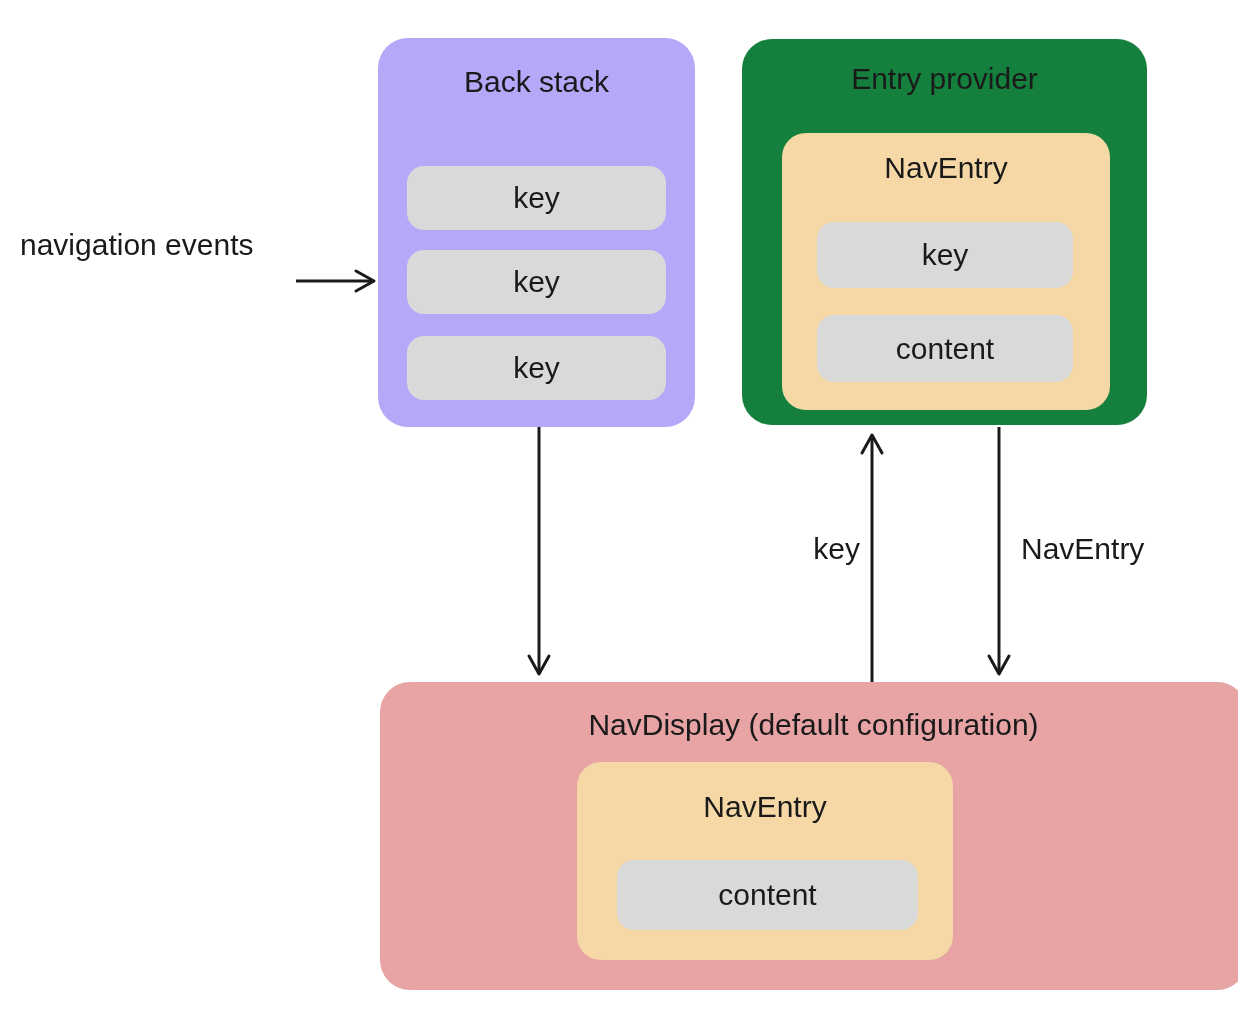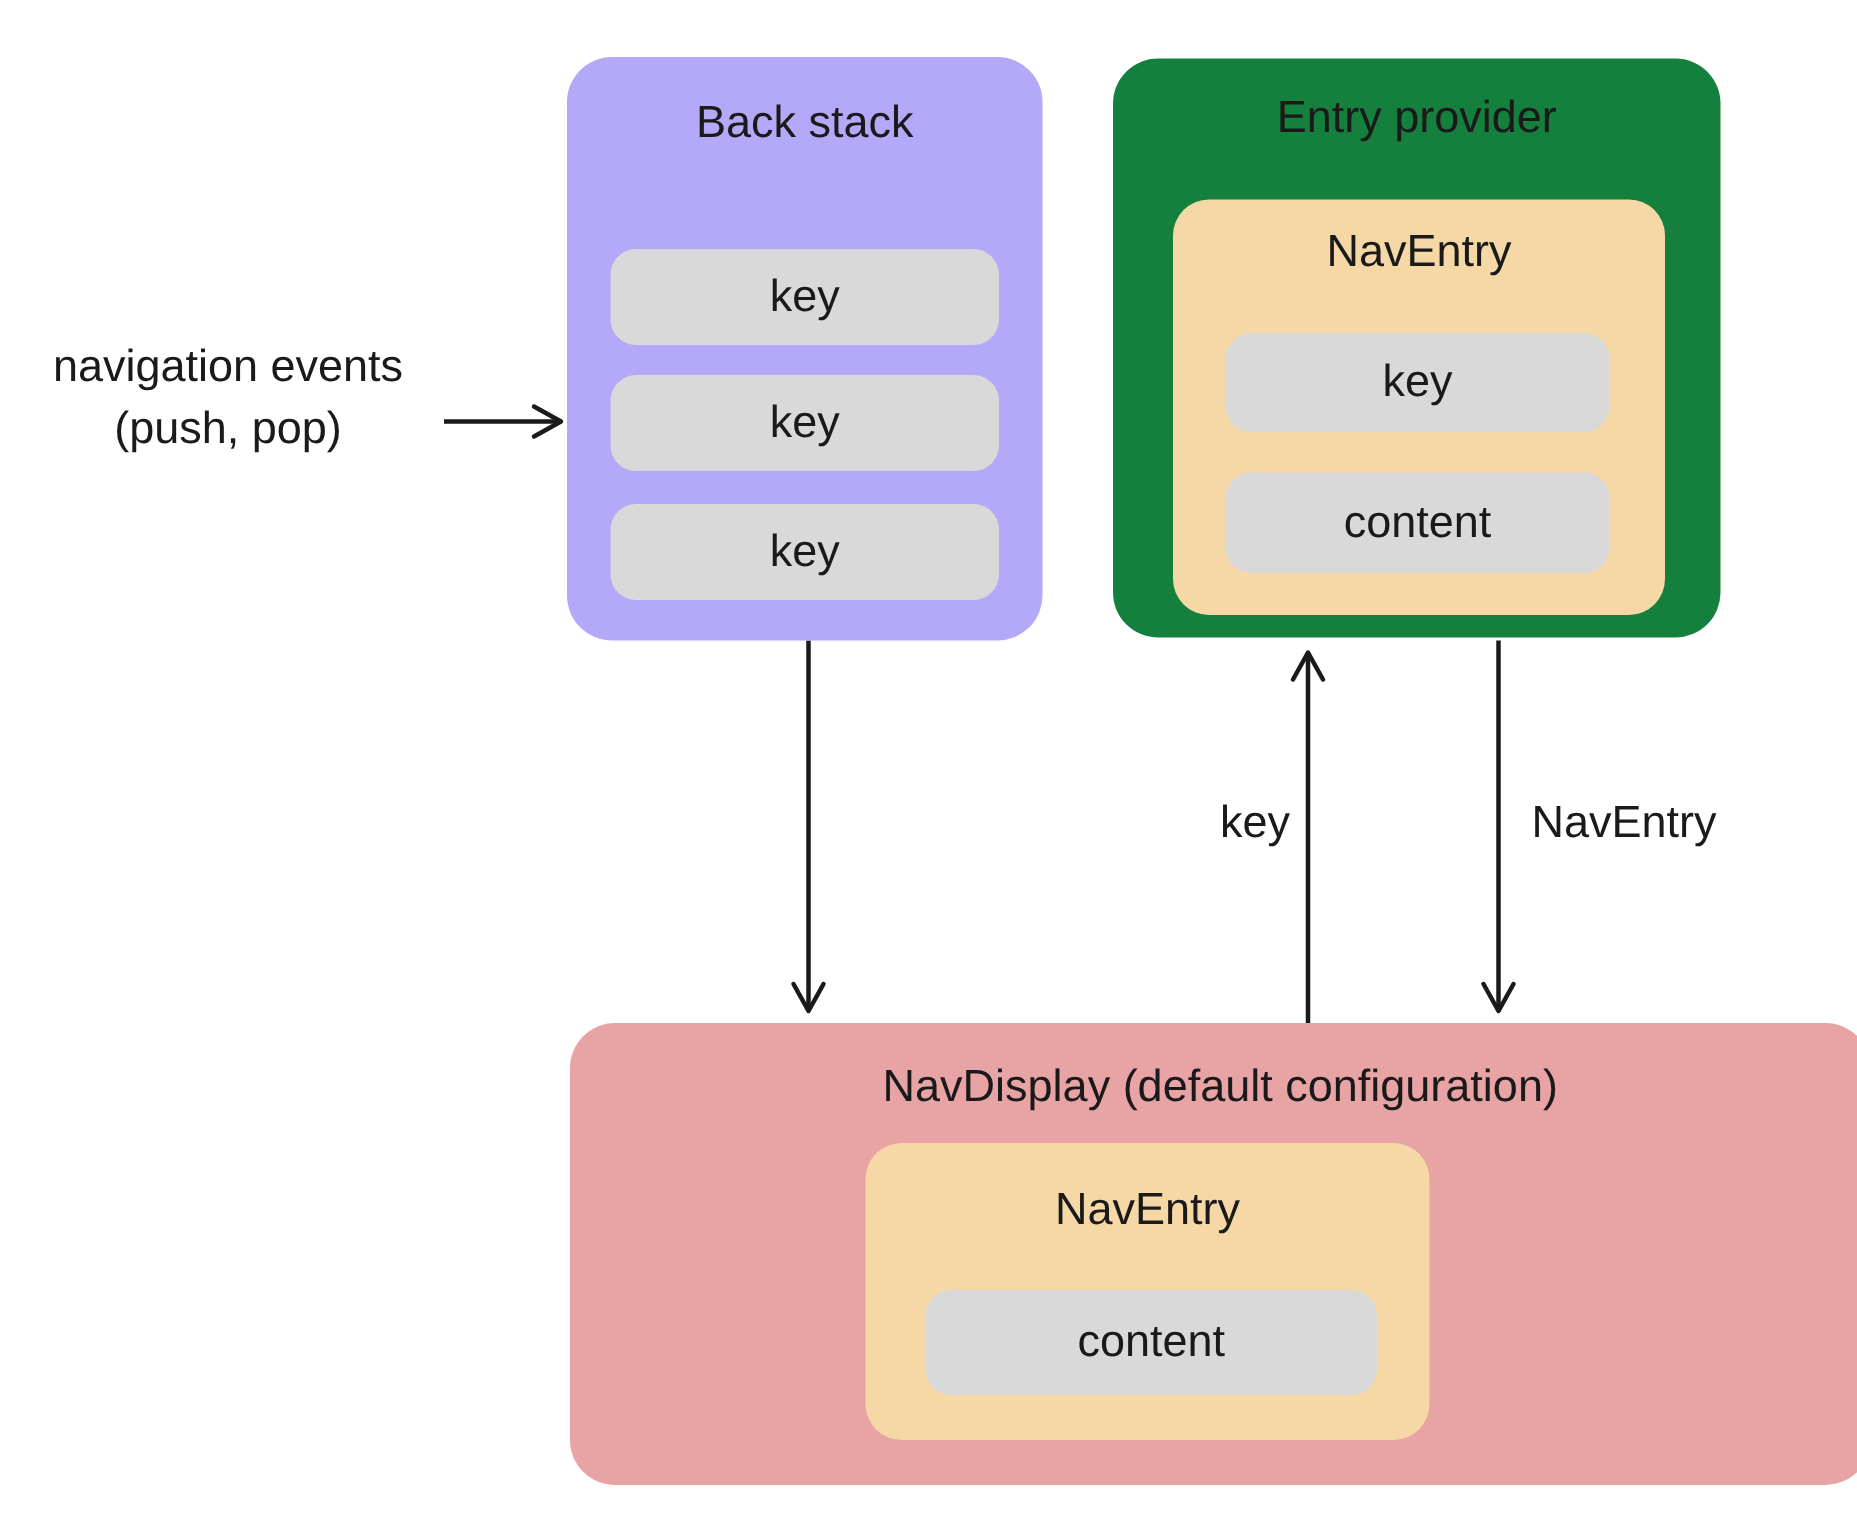--- a/index.html
+++ b/index.html
@@ -63,23 +63,22 @@
       <marker id="ah" markerWidth="26" markerHeight="26" refX="21" refY="13" orient="auto" markerUnits="userSpaceOnUse">
         <path d="M3,3 L21,13 L3,23" fill="none" stroke="#1a1a1a" stroke-width="3" stroke-linecap="round" stroke-linejoin="round"></path>
       </marker>
     </defs>
     <line x1="296" y1="281" x2="374" y2="281" stroke="#1a1a1a" stroke-width="3" marker-end="url(#ah)"></line>
     <line x1="539" y1="427" x2="539" y2="674" stroke="#1a1a1a" stroke-width="3" marker-end="url(#ah)"></line>
     <line x1="872" y1="682" x2="872" y2="435" stroke="#1a1a1a" stroke-width="3" marker-end="url(#ah)"></line>
     <line x1="999" y1="427" x2="999" y2="674" stroke="#1a1a1a" stroke-width="3" marker-end="url(#ah)"></line>
   </svg>
 
-  <div class="float-label" style="left:2px; top:224px; width:300px; text-align:center;">
+  <div class="float-label" style="left:20px; top:224px; width:300px; text-align:left;">
     <div>navigation events</div>
-    <div>(push, pop)</div>
   </div>
 
   <div class="float-label" style="left:760px; top:528px; width:100px; text-align:right;">key</div>
   <div class="float-label" style="left:1021px; top:528px;">NavEntry</div>
 
   <div class="box" style="left: 378px; top: 38px; width: 317px; height: 389px; padding-top: 27px; background-color: rgb(180, 168, 248);">
     <div class="box-title">Back stack</div>
     <div class="pill" style="left: 29px; top: 128px; width: 259px; height: 64px; background-color: rgb(217, 217, 217);">key</div>
     <div class="pill" style="left: 29px; top: 212px; width: 259px; height: 64px; background-color: rgb(217, 217, 217);">key</div>
     <div class="pill" style="left: 29px; top: 298px; width: 259px; height: 64px; background-color: rgb(217, 217, 217);">key</div>

